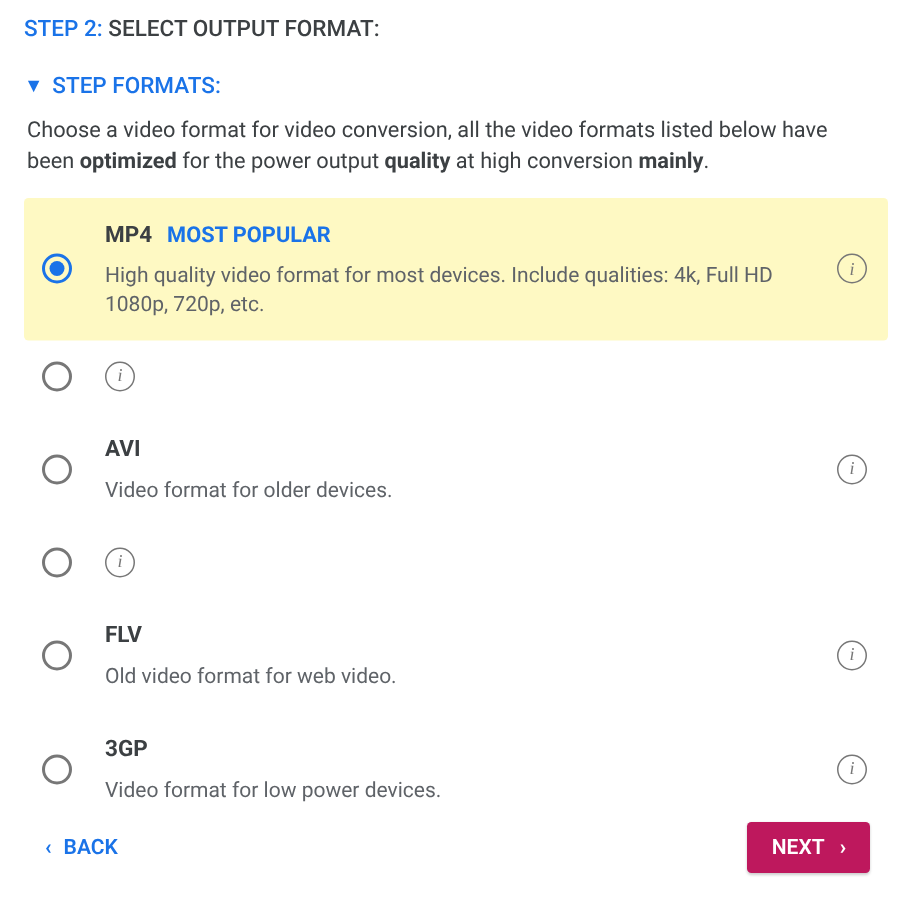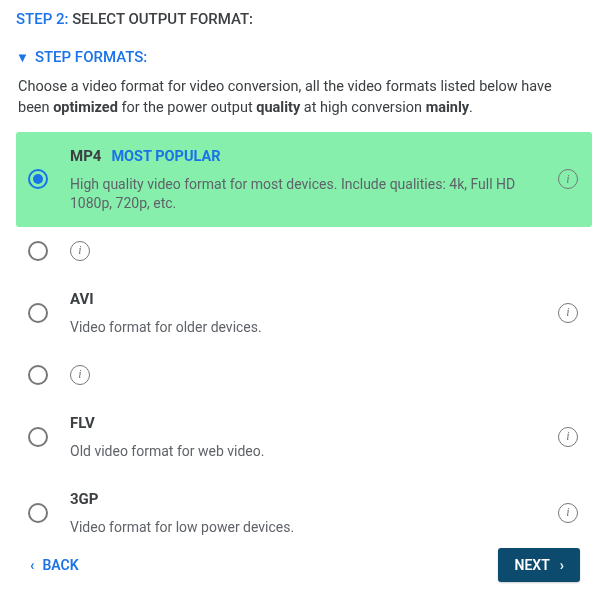--- a/index.html
+++ b/index.html
@@ -45,21 +45,21 @@
     margin: 6px 8px 14px 2px;
   }
   .fmt-list { display: flex; flex-direction: column; }
   .fmt-row {
     display: flex;
     align-items: center;
     padding: 14px 14px 14px 12px;
     gap: 22px;
     border-radius: 3px;
   }
-  .fmt-row.sel { background: #86efac; }
+  .fmt-row.sel { background: #fef9c3; }
   .radio {
     width: 20px; height: 20px;
     border: 2px solid #777;
     border-radius: 50%;
     display: flex; align-items: center; justify-content: center;
     flex: 0 0 20px;
   }
   .radio.sel { border-color: #1a73e8; }
   .radio.sel::after {
     content: "";
@@ -105,21 +105,21 @@
   }
   .back-btn {
     display: flex; align-items: center; gap: 8px;
     font-size: 14px;
     font-weight: 600;
     color: #1a73e8;
     cursor: pointer;
   }
   .next-btn {
     display: flex; align-items: center; gap: 10px;
-    background: #0c4a6e;
+    background: #be185d;
     color: #fff;
     font-size: 14px;
     font-weight: 600;
     padding: 9px 16px;
     border-radius: 3px;
     cursor: pointer;
     box-shadow: 0 1px 2px rgba(0,0,0,0.2);
   }
   .chev { font-weight: 700; }
 </style>

